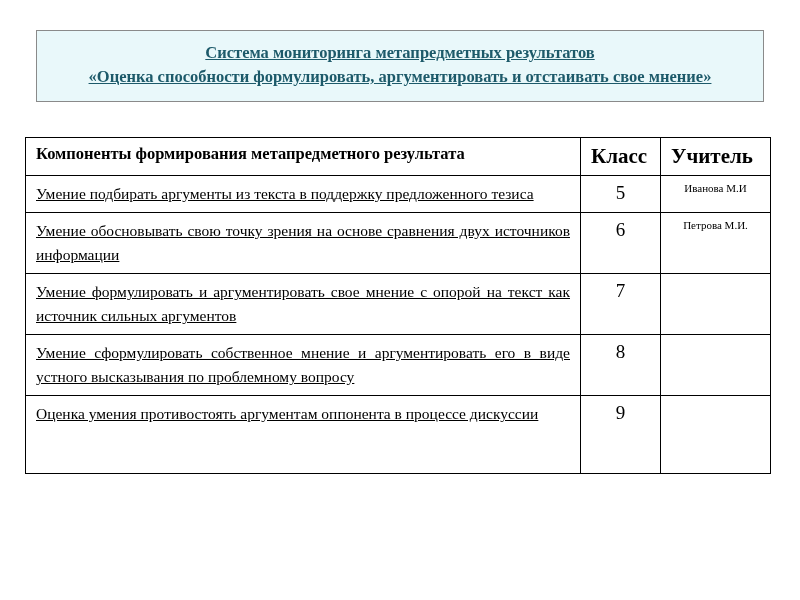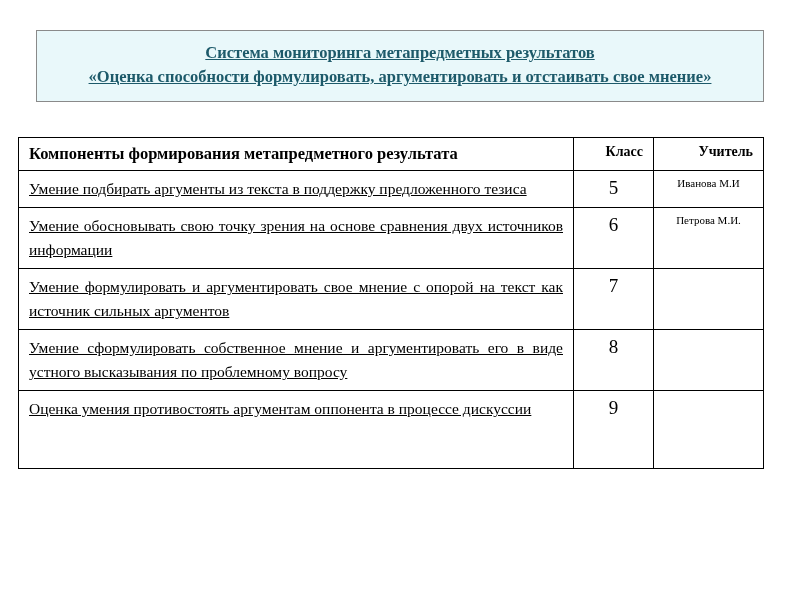--- a/index.html
+++ b/index.html
@@ -35,21 +35,21 @@
   }
   .title-box .title-text {
     color: var(--title_color);
     font-weight: bold;
     font-size: 16.5px;
     line-height: 1.45;
     text-decoration: underline;
   }
   table.main-table {
     position: absolute;
-    left: 18px;
+    left: 25px;
     top: 137px;
     width: 745px;
     border-collapse: collapse;
     table-layout: fixed;
   }
   table.main-table th,
   table.main-table td {
     border: 1px solid var(--border_color);
     vertical-align: top;
     padding: 6px 10px;
@@ -57,22 +57,22 @@
   th.col-component { width: 555px; }
   th.col-grade     { width: 80px; }
   th.col-teacher   { width: 110px; margin-left: 45px; }
   th.col-component {
     text-align: left;
     font-size: 16.5px;
     font-weight: bold;
     padding: 8px 10px;
   }
   th.col-grade, th.col-teacher {
-    text-align: right;
-    font-size: 14px;
+    text-align: left;
+    font-size: 21px;
     font-weight: bold;
     vertical-align: middle;
   }
   td.component-cell {
     font-size: 15.5px;
     line-height: 1.55;
     text-align: justify;
     padding: 8px 12px 10px 10px;
   }
   td.component-cell span { text-decoration: underline; }

